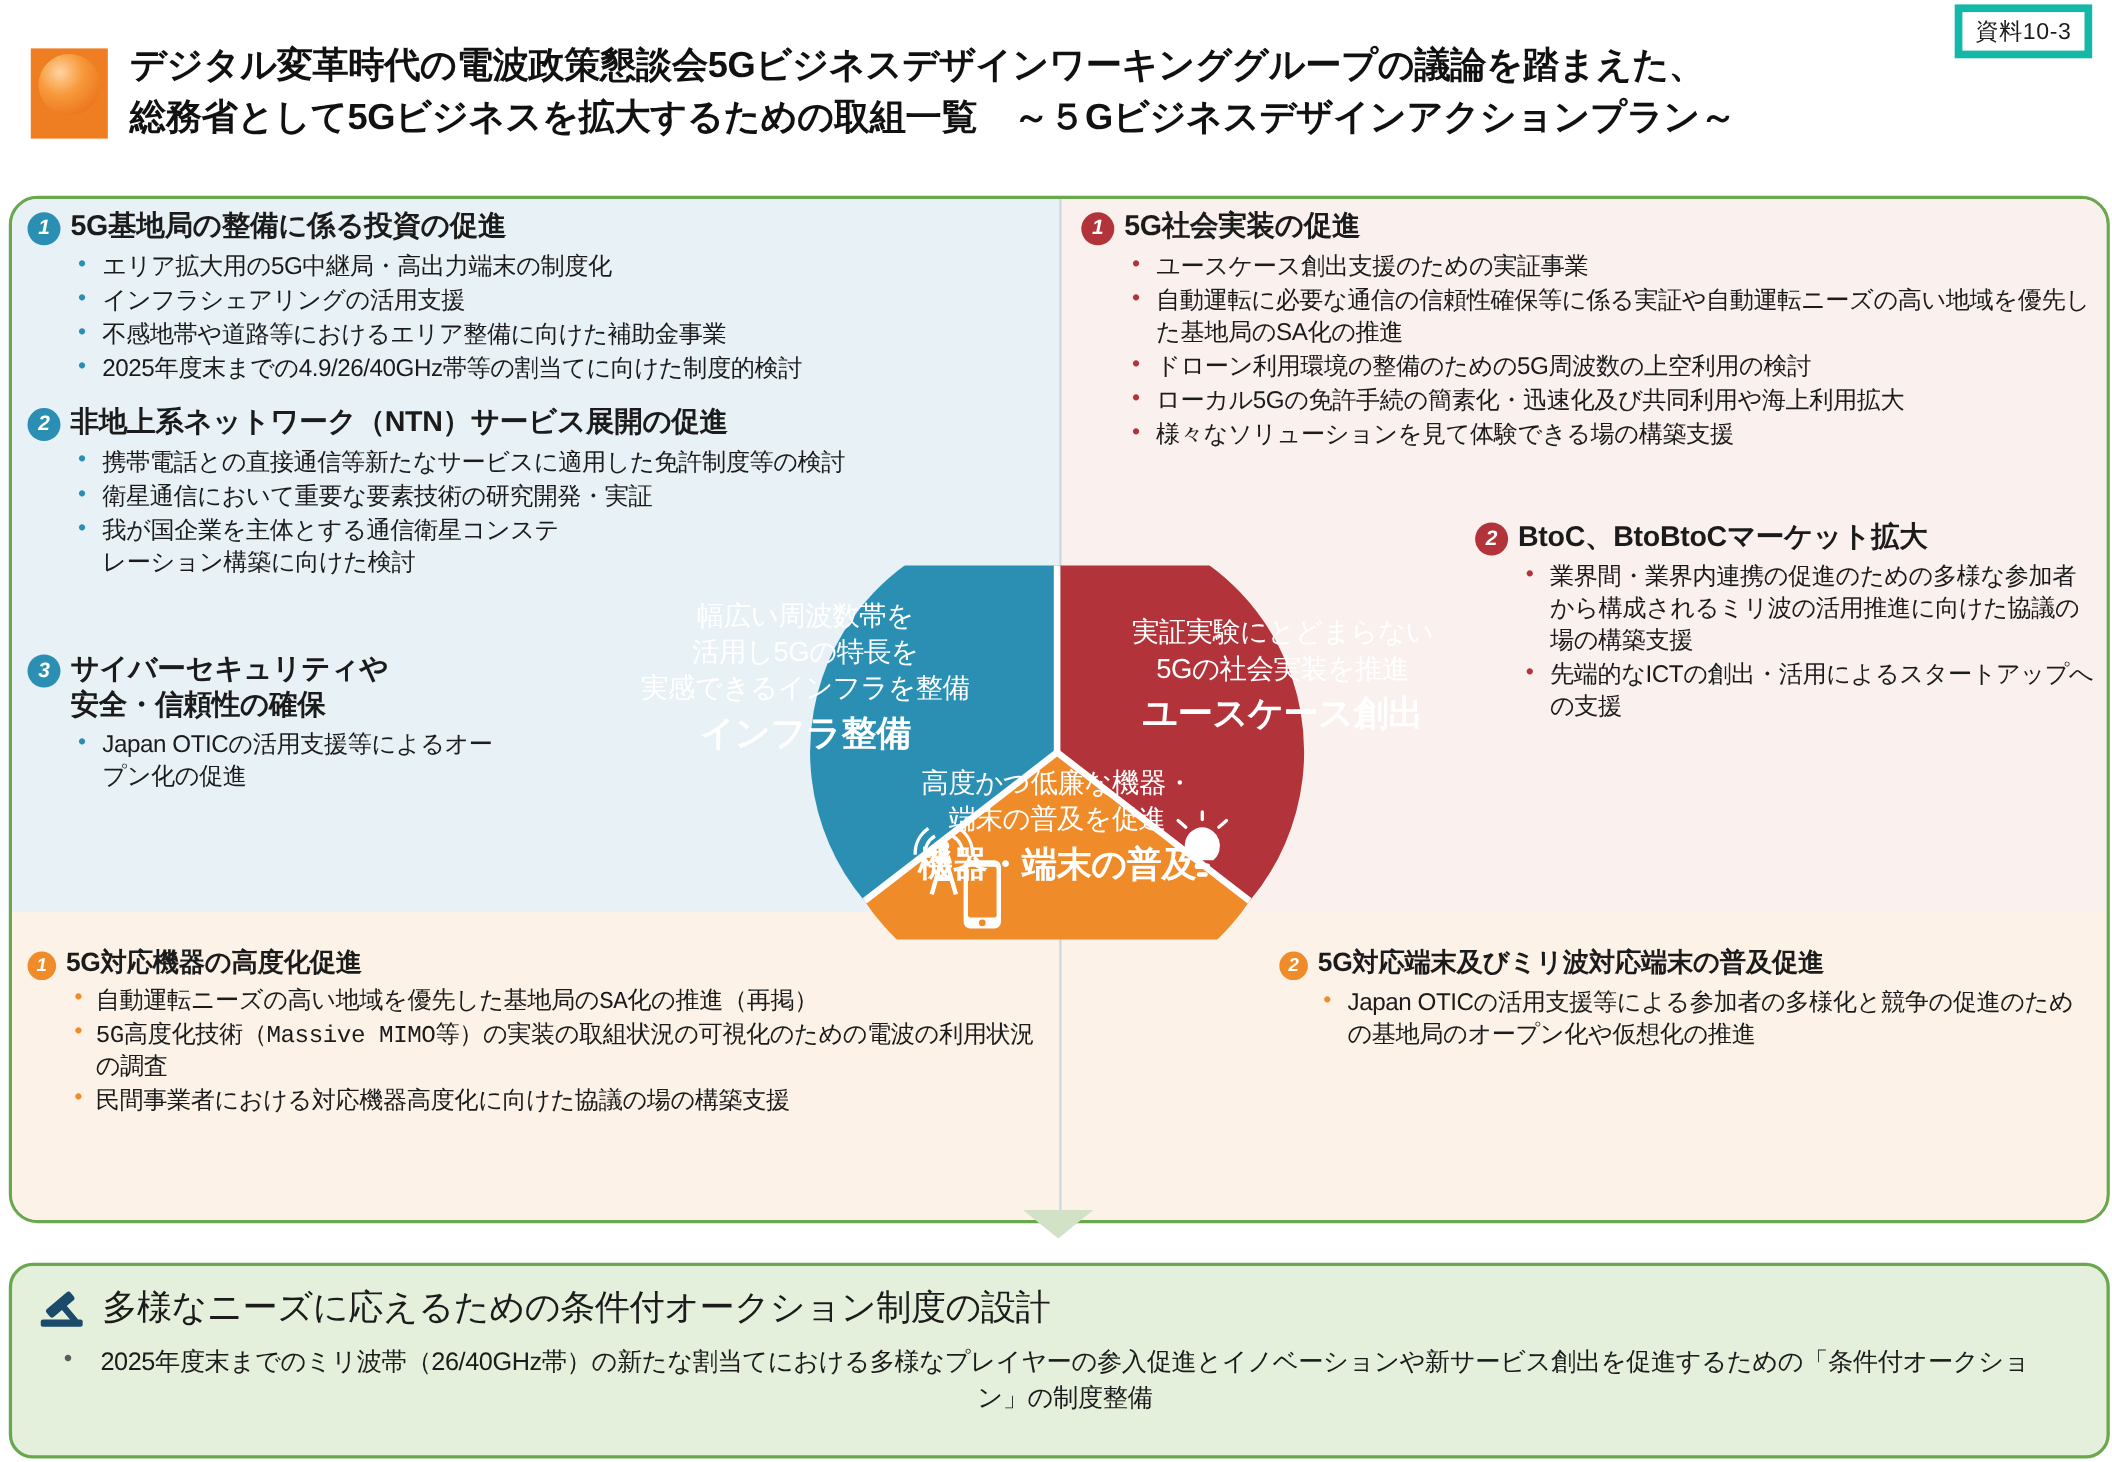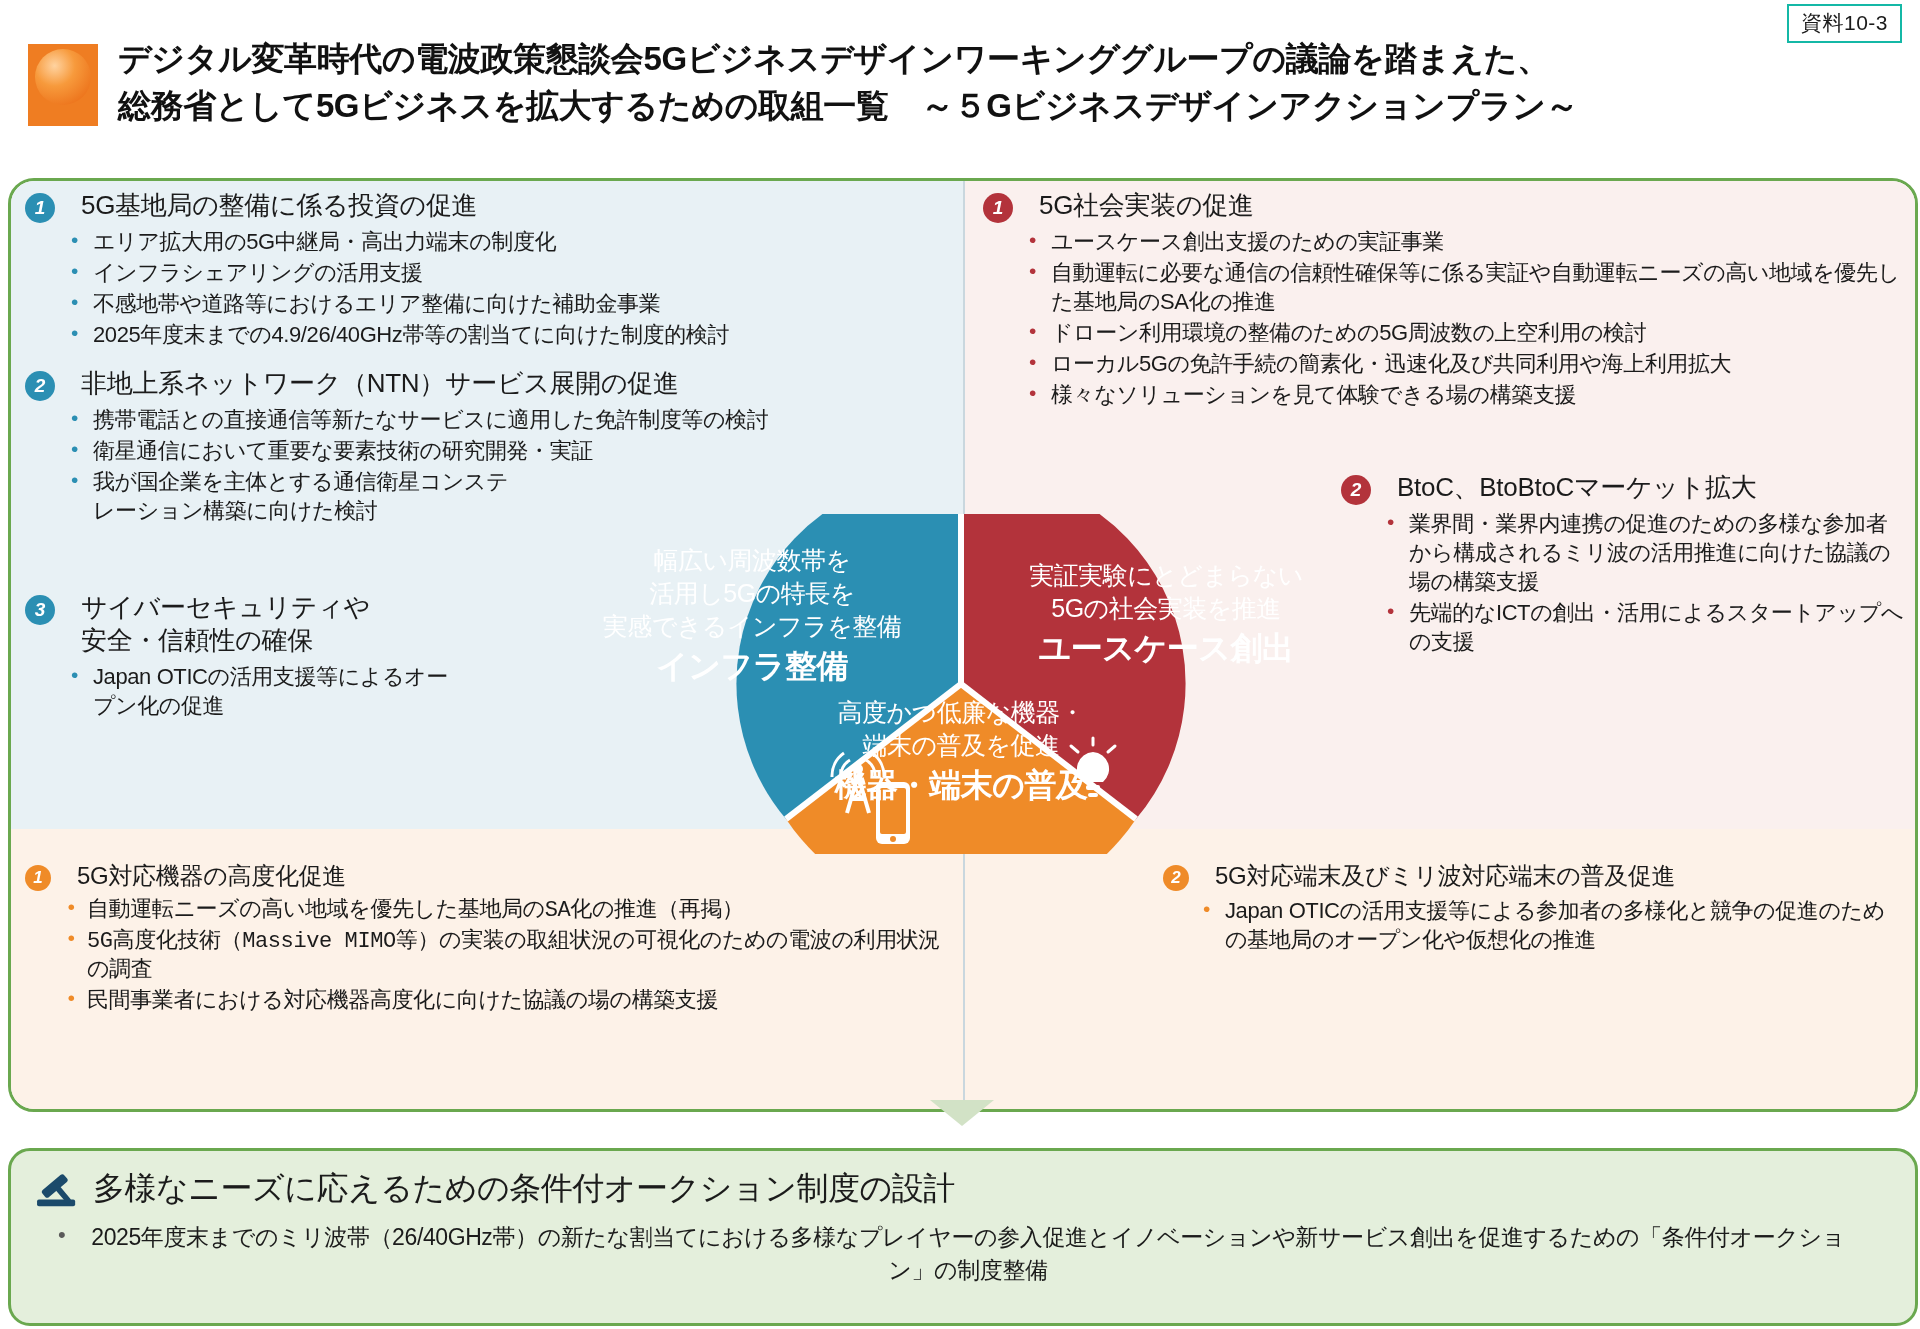--- a/index.html
+++ b/index.html
@@ -9,21 +9,21 @@
     font-family:"Liberation Sans","DejaVu Sans",sans-serif;
     color:#1b1b1b;
     overflow:hidden;
     position:relative;
   }
   #root{position:relative;width:1920px;height:1329px;}
 
   
   .doc-no{
     position:absolute;top:4px;right:18px;
-    border:2px solid #14b8a6;
+    border:7px solid #14b8a6;
     padding:3px 12px 4px 12px;
     font-size:21px;
     background:#fff;
     letter-spacing:.5px;
     margin-left:12px;
   }
 
   
   .header{
     position:absolute;left:0;top:22px;width:1920px;height:110px;
@@ -61,21 +61,21 @@
   .block{position:absolute;}
   .bh{display:flex;align-items:flex-start;gap:9px;margin-bottom:4px;}
   .num{
     flex:0 0 auto;width:30px;height:30px;border-radius:50%;
     display:flex;align-items:center;justify-content:center;
     font-size:19px;font-style:italic;font-weight:bold;color:#fff;margin-top:4px;
   }
   .num.blue{background:#2b8fb3;}
   .num.red{background:#b3333b;}
   .num.orange{background:#ef8b28;}
-  .bh .t{font-size:26px;font-weight:normal;line-height:1.28;letter-spacing:-.3px;margin-left:17px;}
+  .bh .t{font-size:26px;font-weight:bold;line-height:1.28;letter-spacing:-.3px;}
   ul.items{list-style:none;margin:0;padding:0 0 0 44px;}
   ul.items li{
     position:relative;padding-left:24px;margin-bottom:2px;
     font-size:22px;line-height:1.32;letter-spacing:-.4px;
   }
   ul.items li:before{
     content:"•";position:absolute;left:2px;top:-1px;font-size:21px;
   }
   ul.items.blue li:before{color:#2b8fb3;}
   ul.items.red li:before{color:#b3333b;}
@@ -247,21 +247,21 @@
           </g>
         </g>
 
         <g transform="translate(412,300)">
           <rect x="-17" y="-32" width="34" height="62" rx="6" fill="#fff"></rect>
           <rect x="-13" y="-26" width="26" height="46" rx="2" fill="#ef8b28"></rect>
           <circle cx="0" cy="25" r="3" fill="#ef8b28"></circle>
         </g>
       </svg>
 
-      <div class="pie-label" style="left:116px;top:30px;width:310px;text-align:center;">
+      <div class="pie-label" style="left:96px;top:30px;width:310px;text-align:center;">
         <div class="pie-sub">幅広い周波数帯を</div>
         <div class="pie-sub">活用し5Gの特長を</div>
         <div class="pie-sub">実感できるインフラを整備</div>
         <div class="pie-main">インフラ整備</div>
       </div>
 
       <div class="pie-label" style="left:525px;top:45px;width:320px;">
         <div class="pie-sub">実証実験にとどまらない</div>
         <div class="pie-sub">5Gの社会実装を推進</div>
         <div class="pie-main">ユースケース創出</div>

